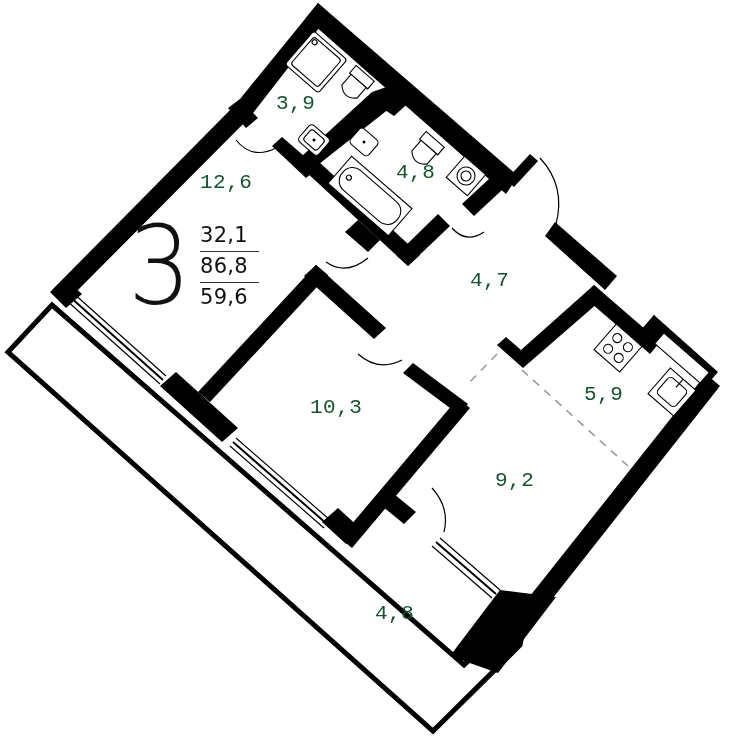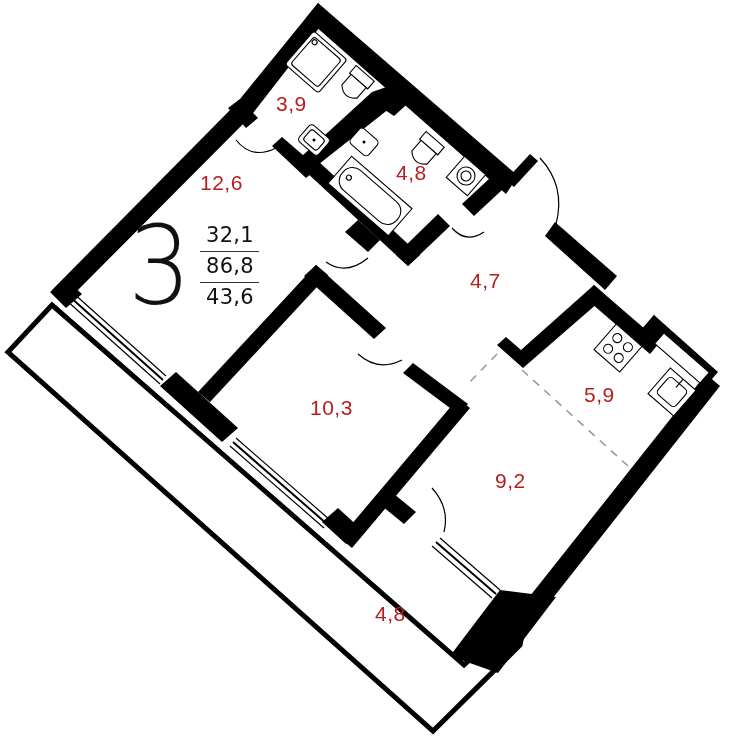--- a/index.html
+++ b/index.html
@@ -3,23 +3,23 @@
 <meta charset="utf-8">
 <style>
   html, body { margin: 0; padding: 0; background: #ffffff; }
   body { width: 733px; height: 739px; overflow: hidden; position: relative; font-family: "DejaVu Sans", sans-serif; }
   svg { position: absolute; left: 0; top: 0; }
   .wall { fill: #000; }
   .thin { fill: none; stroke: #000; stroke-width: 1.2; }
   .out { fill: none; stroke: #000; stroke-width: 5; stroke-linejoin: miter; }
   .fix { fill: #fff; stroke: #000; stroke-width: 1.1; }
   .dash { fill: none; stroke: #9a9a9a; stroke-width: 1.6; stroke-dasharray: 8 7; }
-  .lbl { position: absolute; font-family: Liberation Sans, sans-serif; color: #b91c1c; font-size: 21px; letter-spacing: 0.5px; line-height: 1; white-space: nowrap; }
+  .lbl { position: absolute; font-family: Liberation Mono, monospace; color: #14532d; font-size: 21px; letter-spacing: 0.5px; line-height: 1; white-space: nowrap; }
   .big3 { position: absolute; left: 128px; top: 212px; font-size: 108px; font-weight: 200; line-height: 1; color: #111; font-family: "DejaVu Sans", sans-serif; transform: scaleX(0.92); transform-origin: left top; }
-  .totals { position: absolute; left: 200px; top: 222px; width: 60px; text-align: center; }
+  .totals { position: absolute; left: 200px; top: 222px; width: 60px; }
   .totals div { font-size: 21px; line-height: 27px; color: #111; font-family: "DejaVu Sans", sans-serif; letter-spacing: 0.3px; }
   .totals .sep { height: 0; border-top: 1.5px solid #333; margin: 2px 0 1px 0; width: 59px; }
 </style>
 </head>
 <body>
 
 <svg width="733" height="739" viewBox="0 0 733 739">
 
   <polygon class="out" points="52,305 8,352 433,731 520,645 528,606 464,665"></polygon>
 
@@ -147,14 +147,14 @@
 <div class="lbl" style="left:302px; top:397px;margin-left:8px;">10,3</div>
 <div class="lbl" style="left:495px; top:470px;">9,2</div>
 <div class="lbl" style="left:375px; top:603px;">4,8</div>
 
 <div class="big3">3</div>
 <div class="totals">
   <div>32,1</div>
   <div class="sep"></div>
   <div>86,8</div>
   <div class="sep"></div>
-  <div>43,6</div>
+  <div>59,6</div>
 </div>
 
 </body></html>

